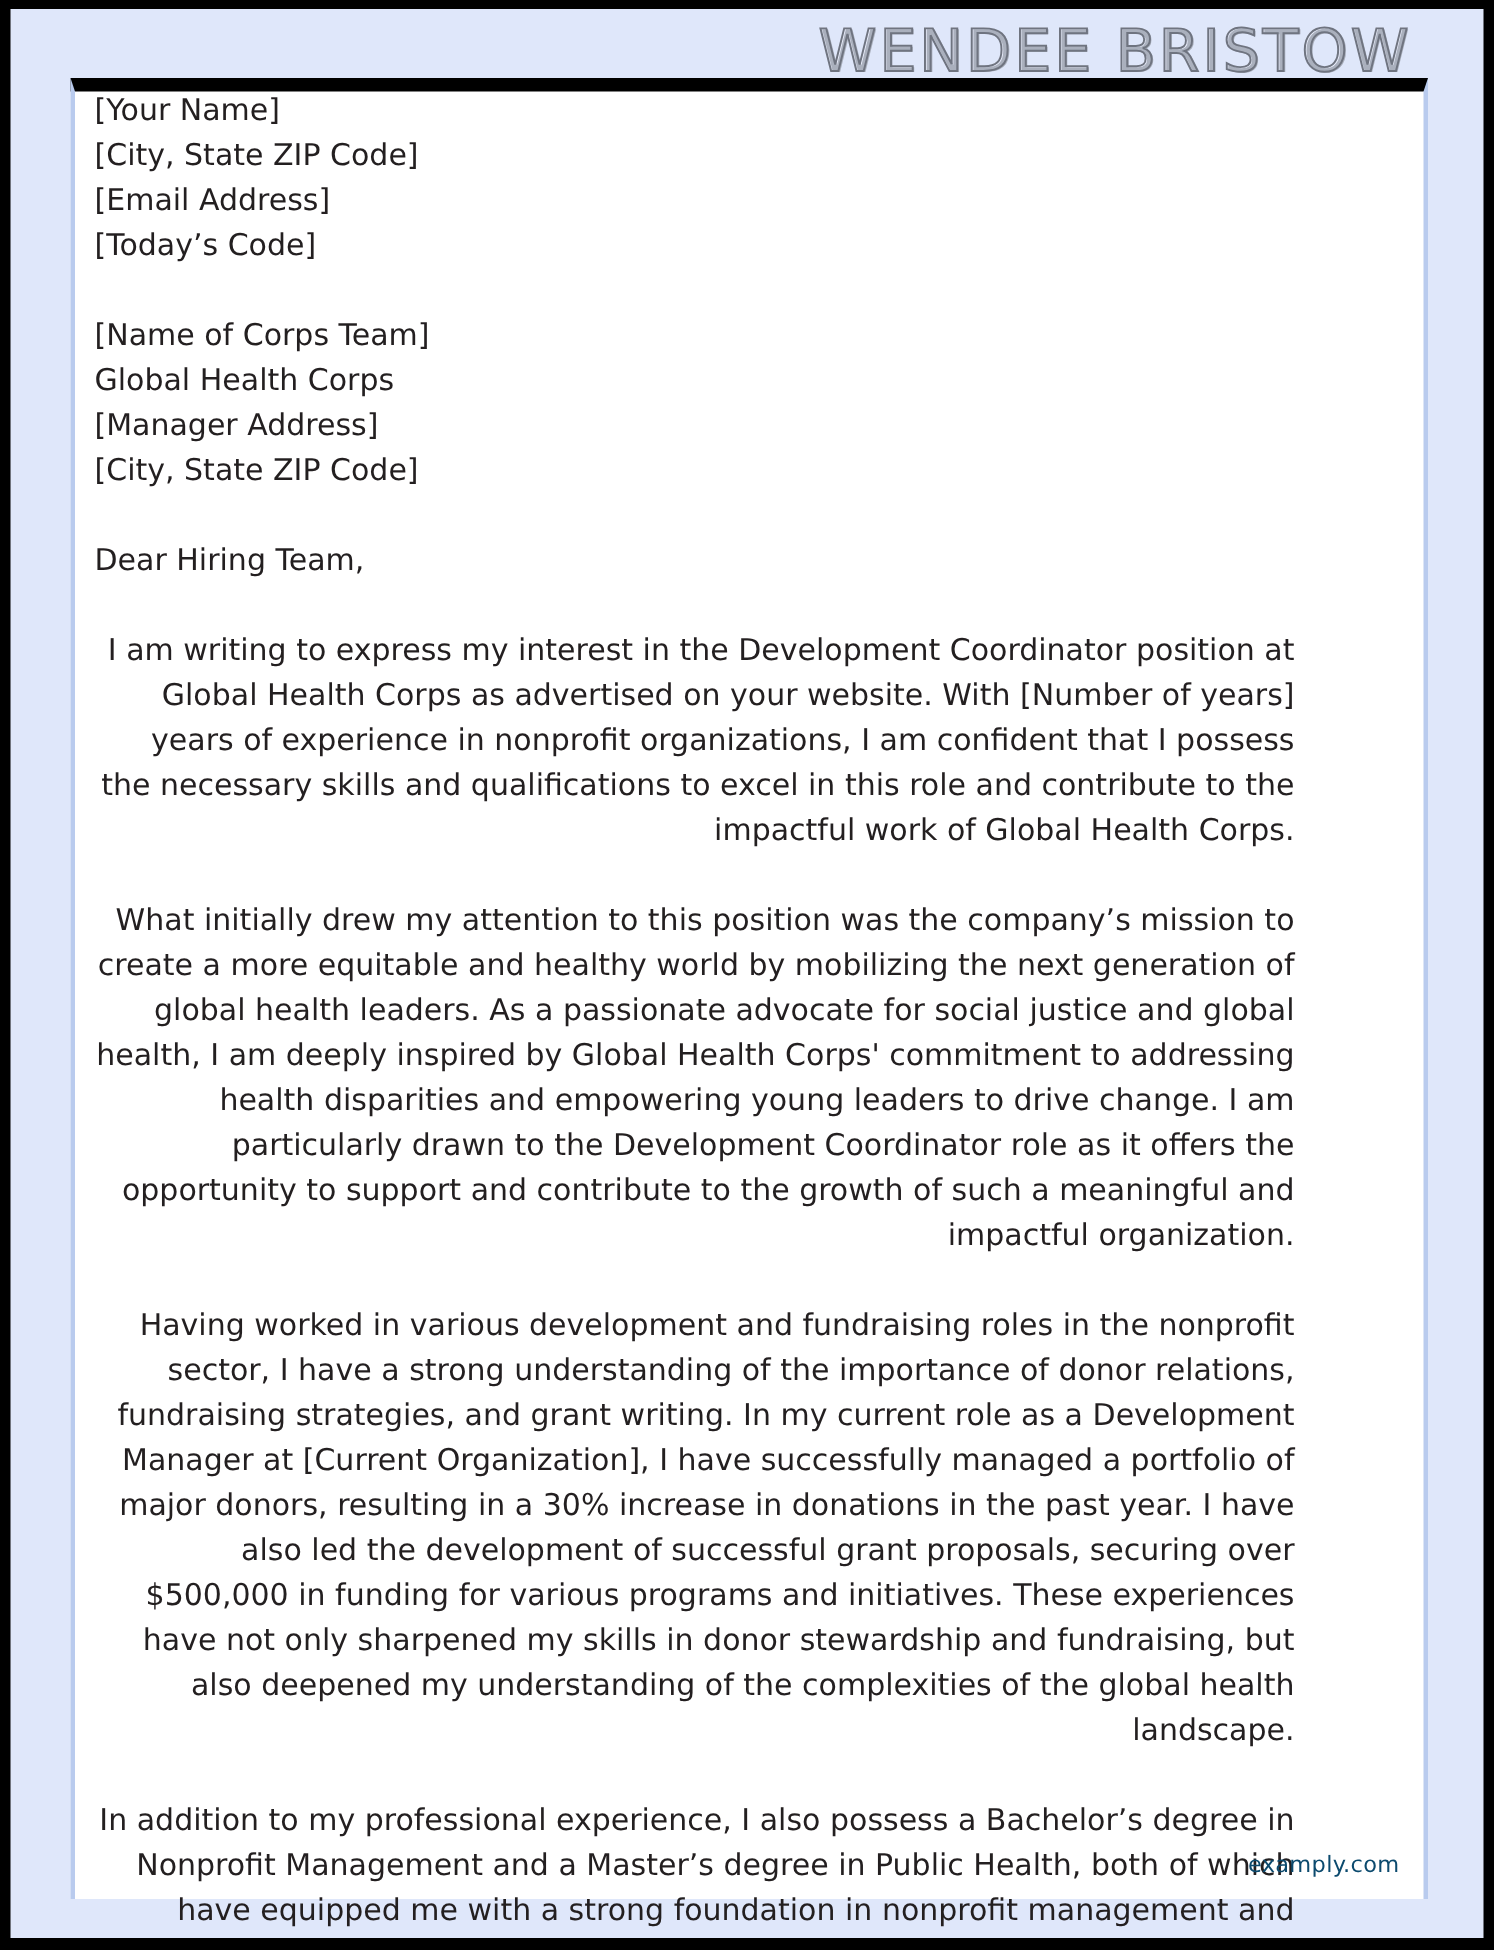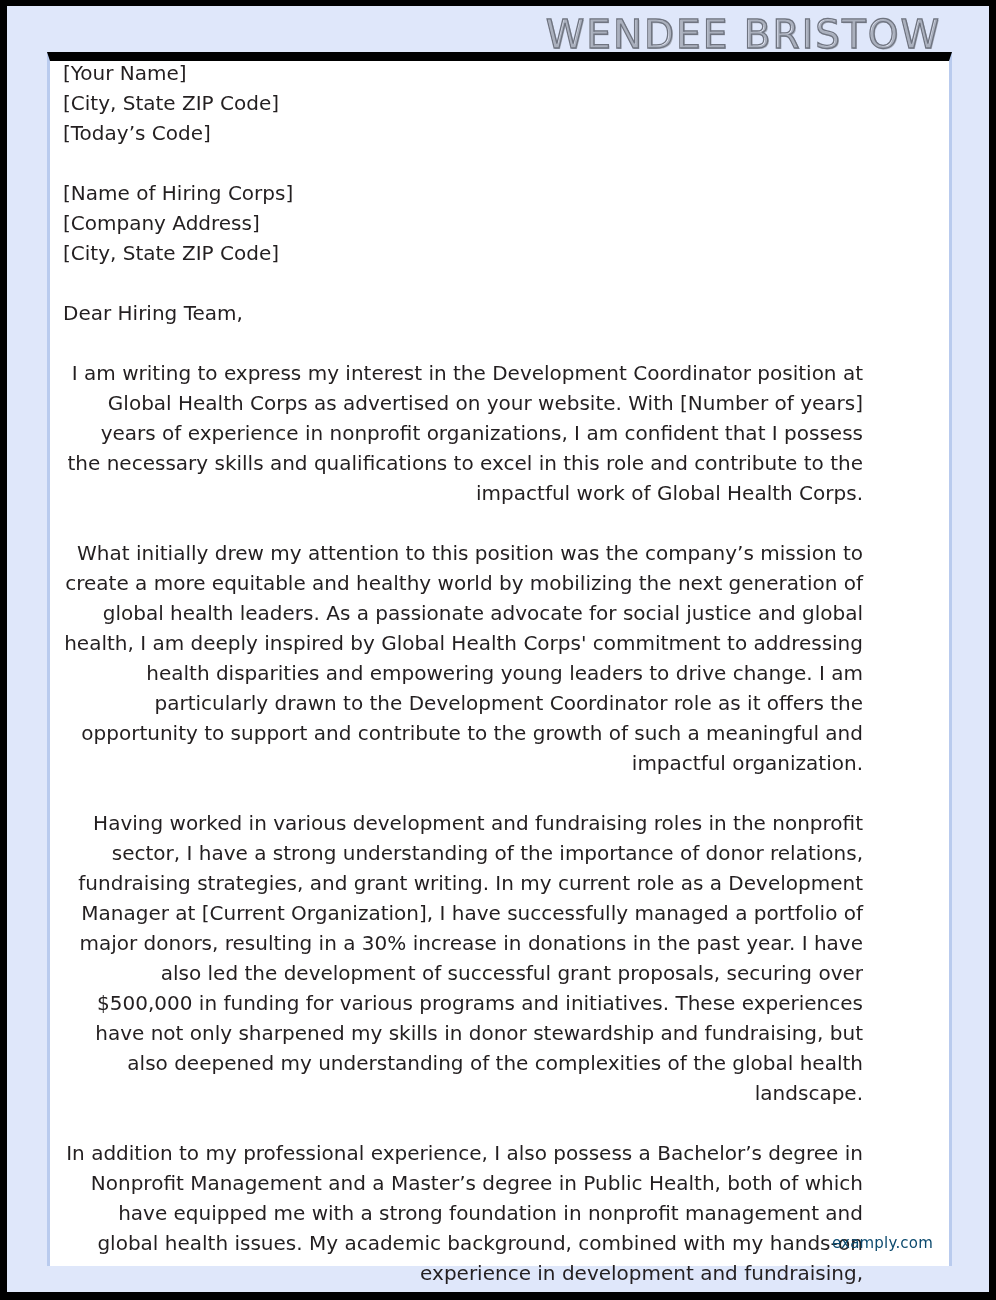--- a/index.html
+++ b/index.html
@@ -116,28 +116,30 @@
       <span id="letterhead-name">WENDEE BRISTOW</span>
     </div>
 
     <div id="page"></div>
 
     <div id="letter-body">
 
       <div>
         <div class="addr-line">[Your Name]</div>
         <div class="addr-line">[City, State ZIP Code]</div>
+        <div class="addr-line">[Email Address]</div>
         <div class="addr-line">[Today’s Code]</div>
       </div>
 
       <div class="blank-line"></div>
 
       <div>
-        <div class="addr-line">[Name of Hiring Corps]</div>
-        <div class="addr-line">[Company Address]</div>
+        <div class="addr-line">[Name of Corps Team]</div>
+        <div class="addr-line">Global Health Corps</div>
+        <div class="addr-line">[Manager Address]</div>
         <div class="addr-line">[City, State ZIP Code]</div>
       </div>
 
       <div class="blank-line"></div>
 
       <div class="addr-line">Dear Hiring Team,</div>
 
       <div class="blank-line"></div>
 
       <p class="para">I am writing to express my interest in the Development Coordinator position at Global Health Corps as advertised on your website. With [Number of years] years of experience in nonprofit organizations, I am confident that I possess the necessary skills and qualifications to excel in this role and contribute to the impactful work of Global Health Corps.</p>

